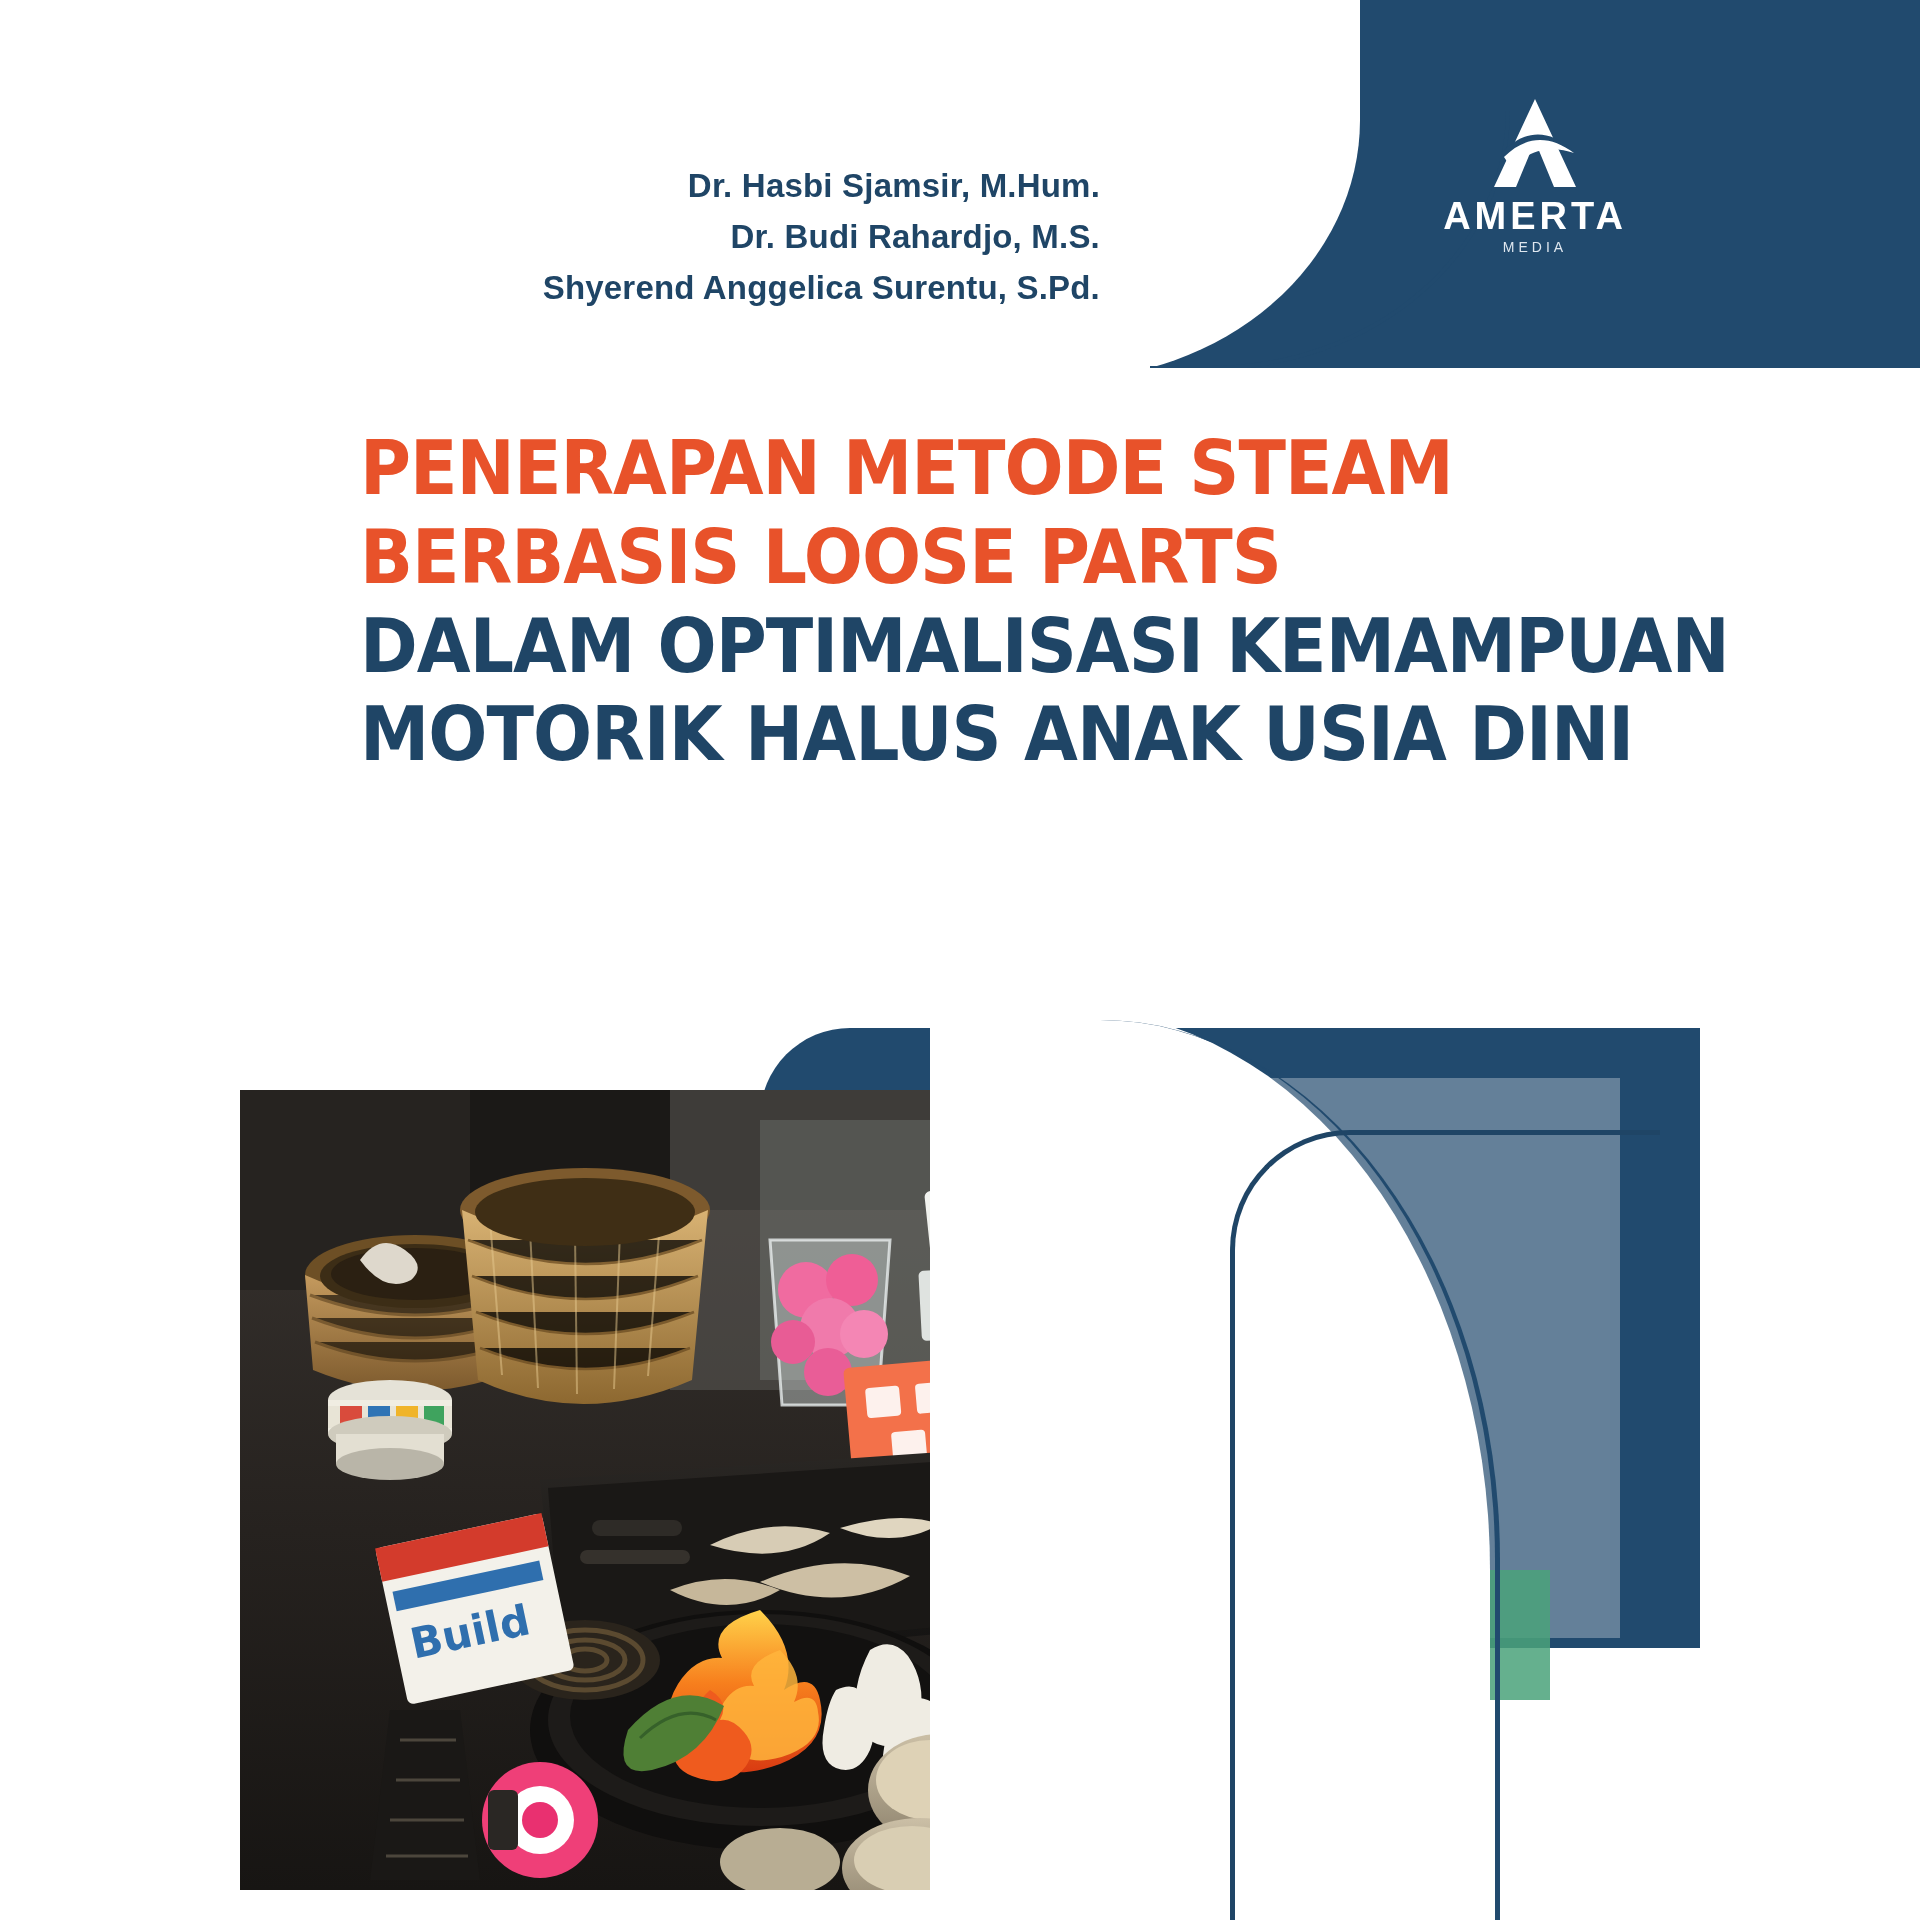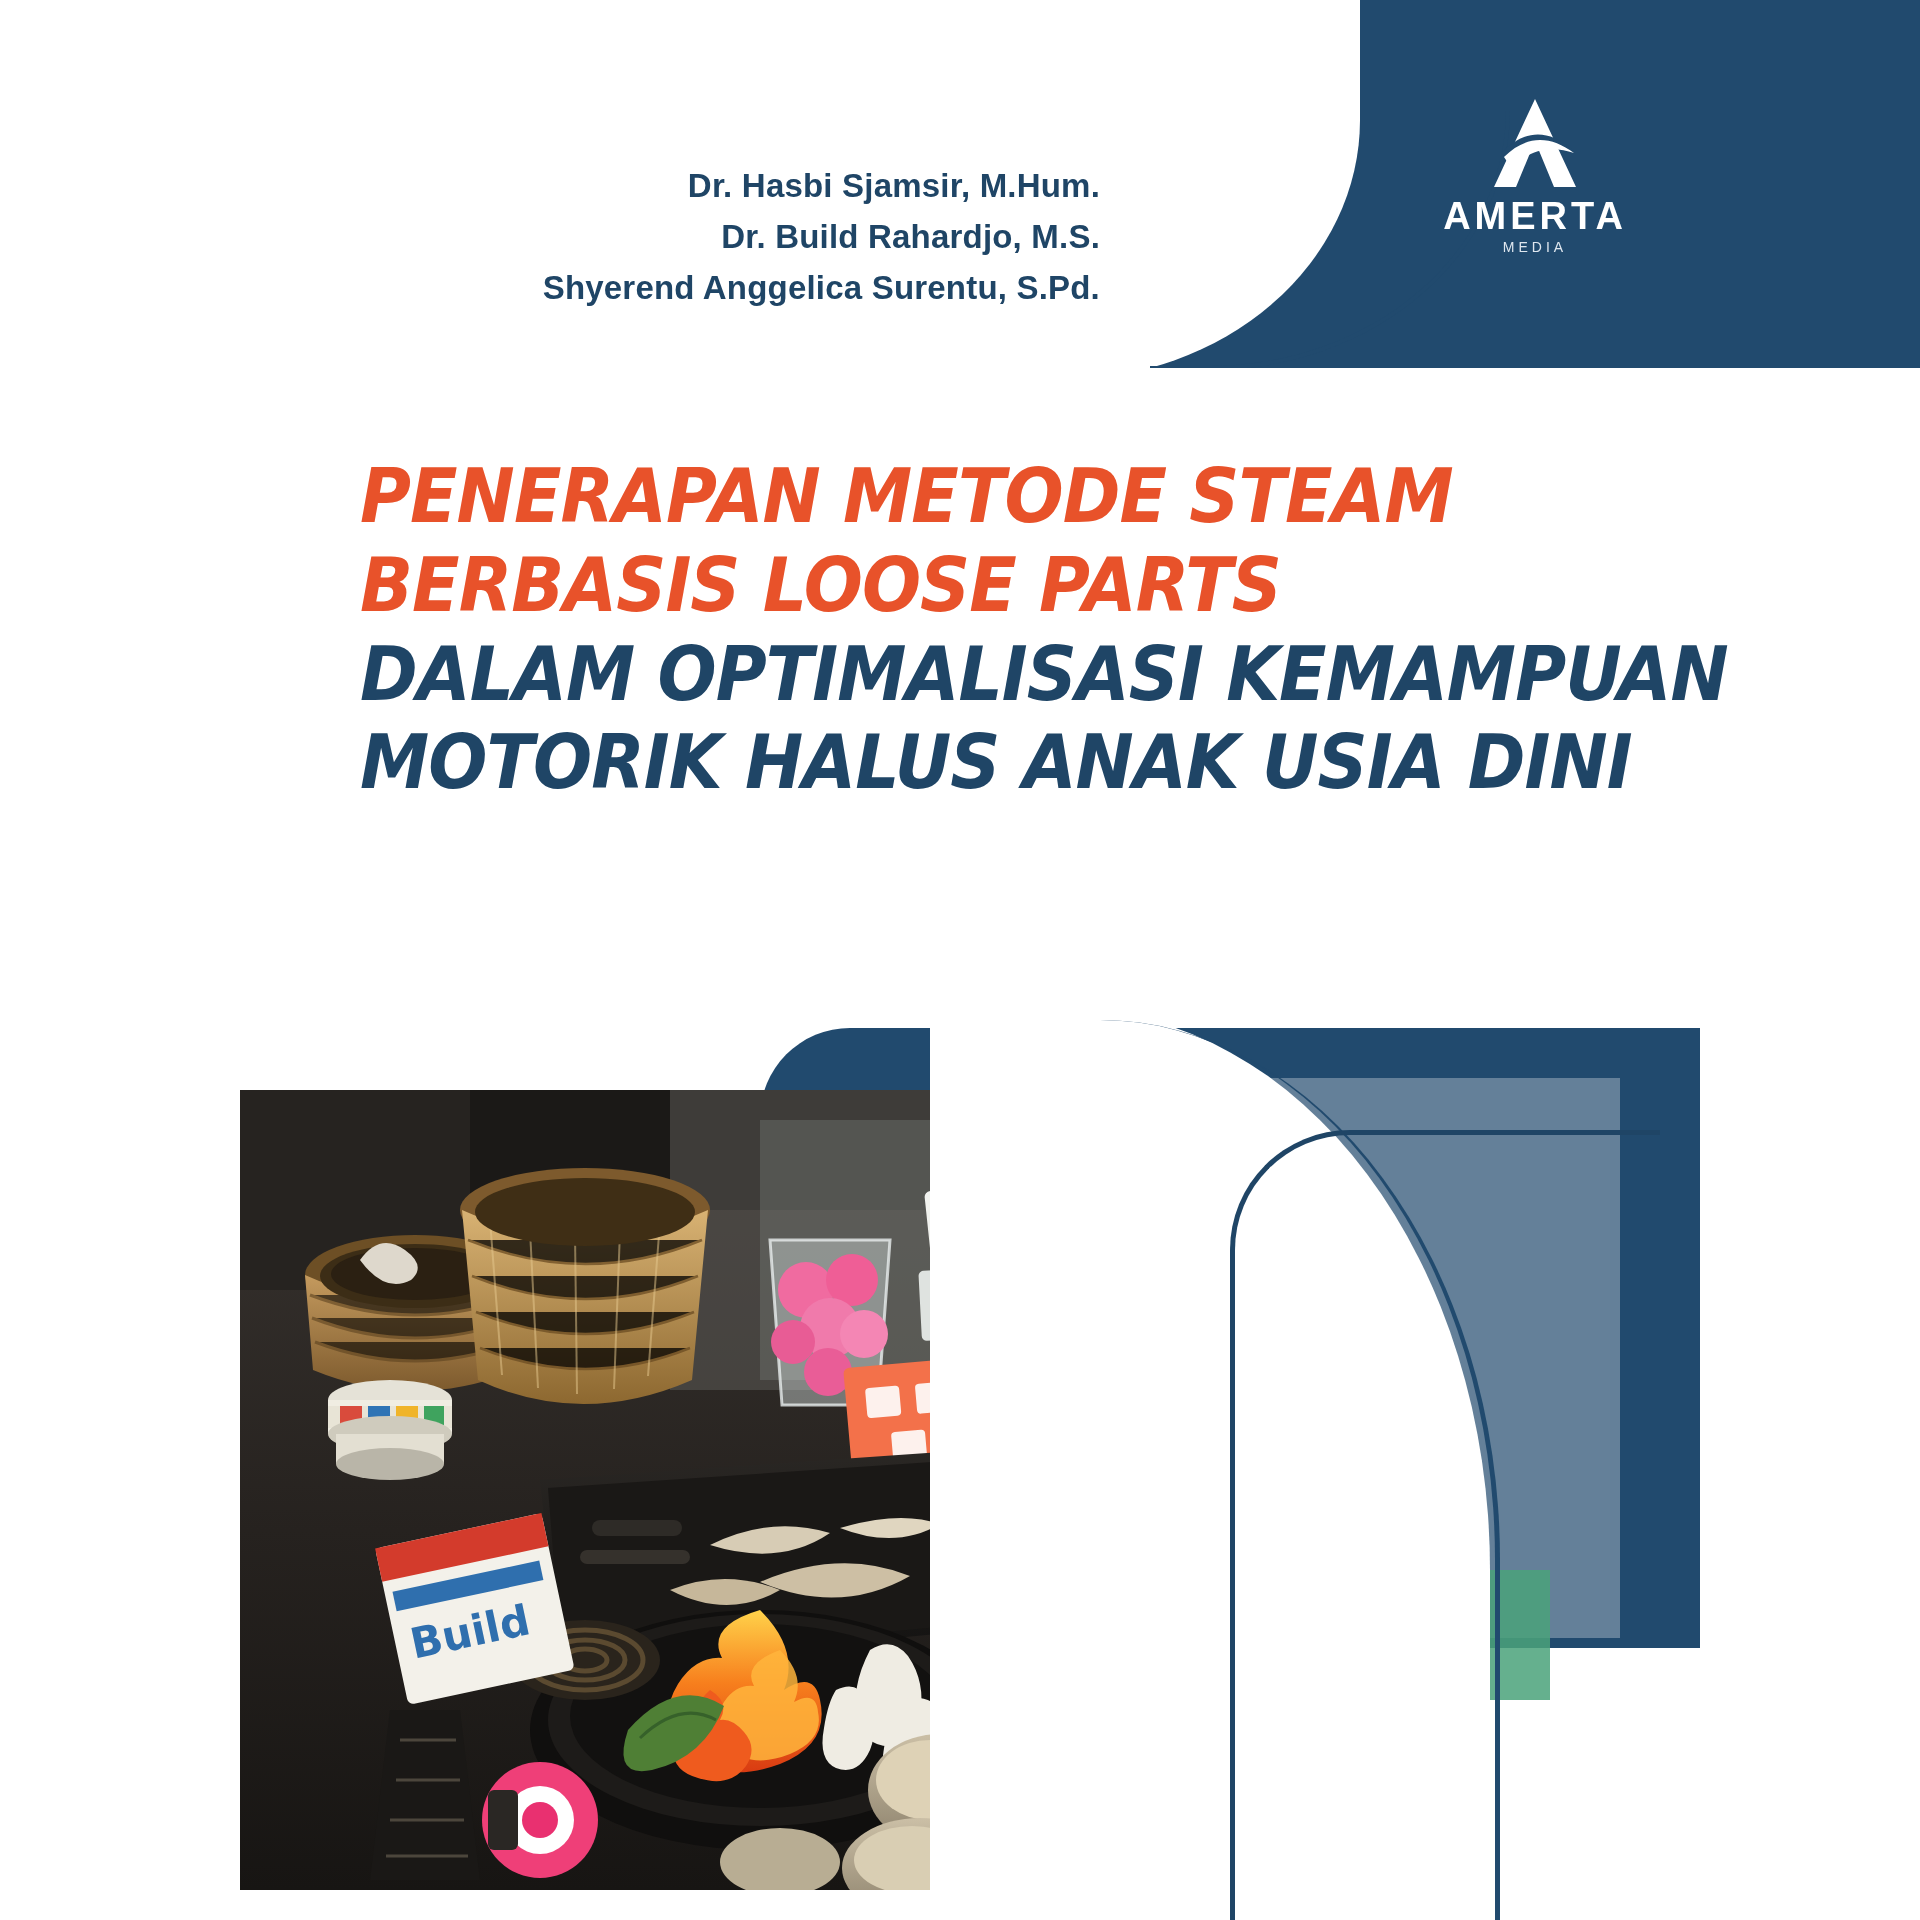--- a/index.html
+++ b/index.html
@@ -92,23 +92,22 @@
     color: #1f4566;
     line-height: 1.55;
     letter-spacing: 0.2px;
     white-space: nowrap;
   }
 
   
   .title-block {
     position: absolute;
     left: 360px;
-    top: 452px;
+    top: 424px;
     width: 1270px;
-    font-style: italic;
   }
   .title-line {
     font-family: "DejaVu Sans", sans-serif;
     font-weight: bold;
     font-size: 74px;
     line-height: 1.20;
     letter-spacing: -1px;
     white-space: nowrap;
     transform: scaleX(0.94);
     transform-origin: left center;
@@ -242,21 +241,21 @@
       <path d="M22 58 C44 34, 68 34, 92 54 C70 44, 46 48, 30 70 Z" fill="#214a6e"></path>
       <path d="M24 62 C46 40, 70 40, 94 58 C72 50, 48 54, 32 74 Z" fill="#ffffff"></path>
     </svg>
   </div>
   <div class="logo-name">AMERTA</div>
   <div class="logo-sub">MEDIA</div>
 </div>
 
 <div class="authors">
   <div class="author-line">Dr. Hasbi Sjamsir, M.Hum.</div>
-  <div class="author-line">Dr. Build Rahardjo, M.S.</div>
+  <div class="author-line">Dr. Budi Rahardjo, M.S.</div>
   <div class="author-line">Shyerend Anggelica Surentu, S.Pd.</div>
 </div>
 
 <div class="title-block">
   <div class="title-line orange">PENERAPAN METODE STEAM</div>
   <div class="title-line orange">BERBASIS LOOSE PARTS</div>
   <div class="title-line navy">DALAM OPTIMALISASI KEMAMPUAN</div>
   <div class="title-line navy">MOTORIK HALUS ANAK USIA DINI</div>
 </div>
 

